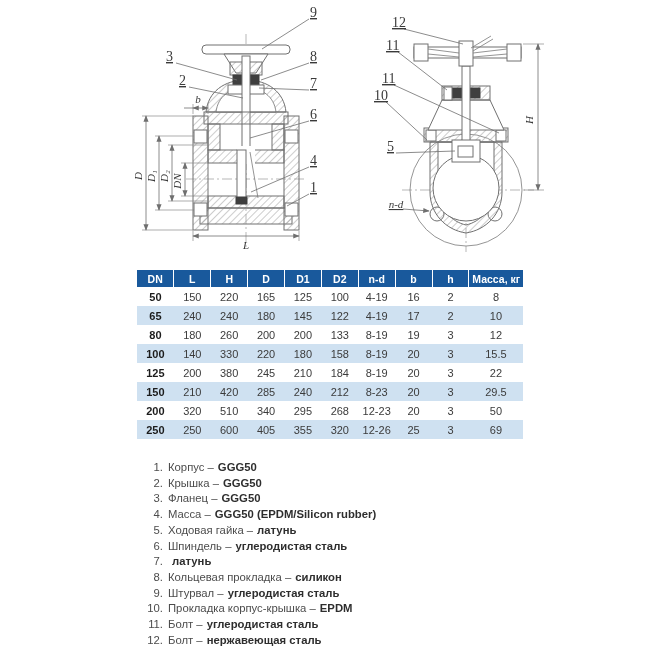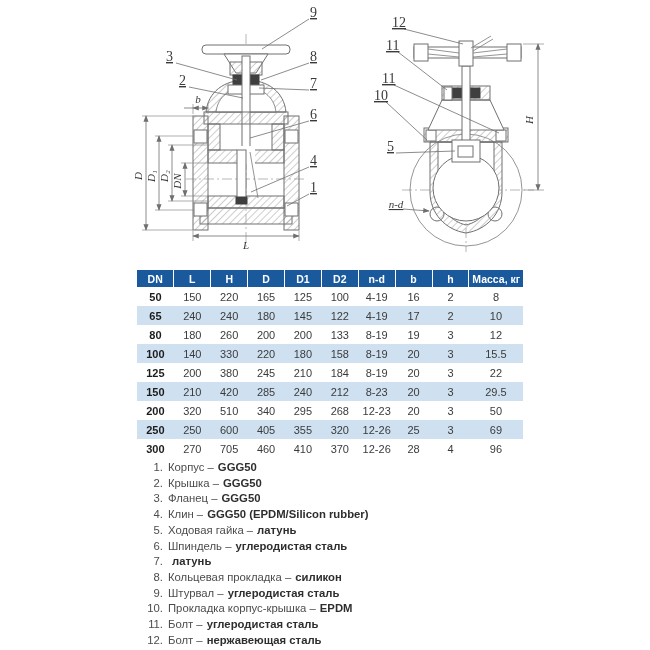--- a/index.html
+++ b/index.html
@@ -330,32 +330,20 @@
           <td>250</td>
           <td>600</td>
           <td>405</td>
           <td>355</td>
           <td>320</td>
           <td>12-26</td>
           <td>25</td>
           <td>3</td>
           <td>69</td>
         </tr>
-        <tr>
-          <td class="dn">300</td>
-          <td>270</td>
-          <td>705</td>
-          <td>460</td>
-          <td>410</td>
-          <td>370</td>
-          <td>12-26</td>
-          <td>28</td>
-          <td>4</td>
-          <td>96</td>
-        </tr>
       </tbody>
   </table>
 
   <div class="parts">
       <div class="part-item">
         <span class="part-num">1.</span>
         <span class="part-name">Корпус –</span>
         <span class="part-material">GGG50</span>
       </div>
       <div class="part-item">
@@ -363,21 +351,21 @@
         <span class="part-name">Крышка –</span>
         <span class="part-material">GGG50</span>
       </div>
       <div class="part-item">
         <span class="part-num">3.</span>
         <span class="part-name">Фланец –</span>
         <span class="part-material">GGG50</span>
       </div>
       <div class="part-item">
         <span class="part-num">4.</span>
-        <span class="part-name">Клин –</span>
+        <span class="part-name">Масса –</span>
         <span class="part-material">GGG50 (EPDM/Silicon rubber)</span>
       </div>
       <div class="part-item">
         <span class="part-num">5.</span>
         <span class="part-name">Ходовая гайка –</span>
         <span class="part-material">латунь</span>
       </div>
       <div class="part-item">
         <span class="part-num">6.</span>
         <span class="part-name">Шпиндель –</span>

